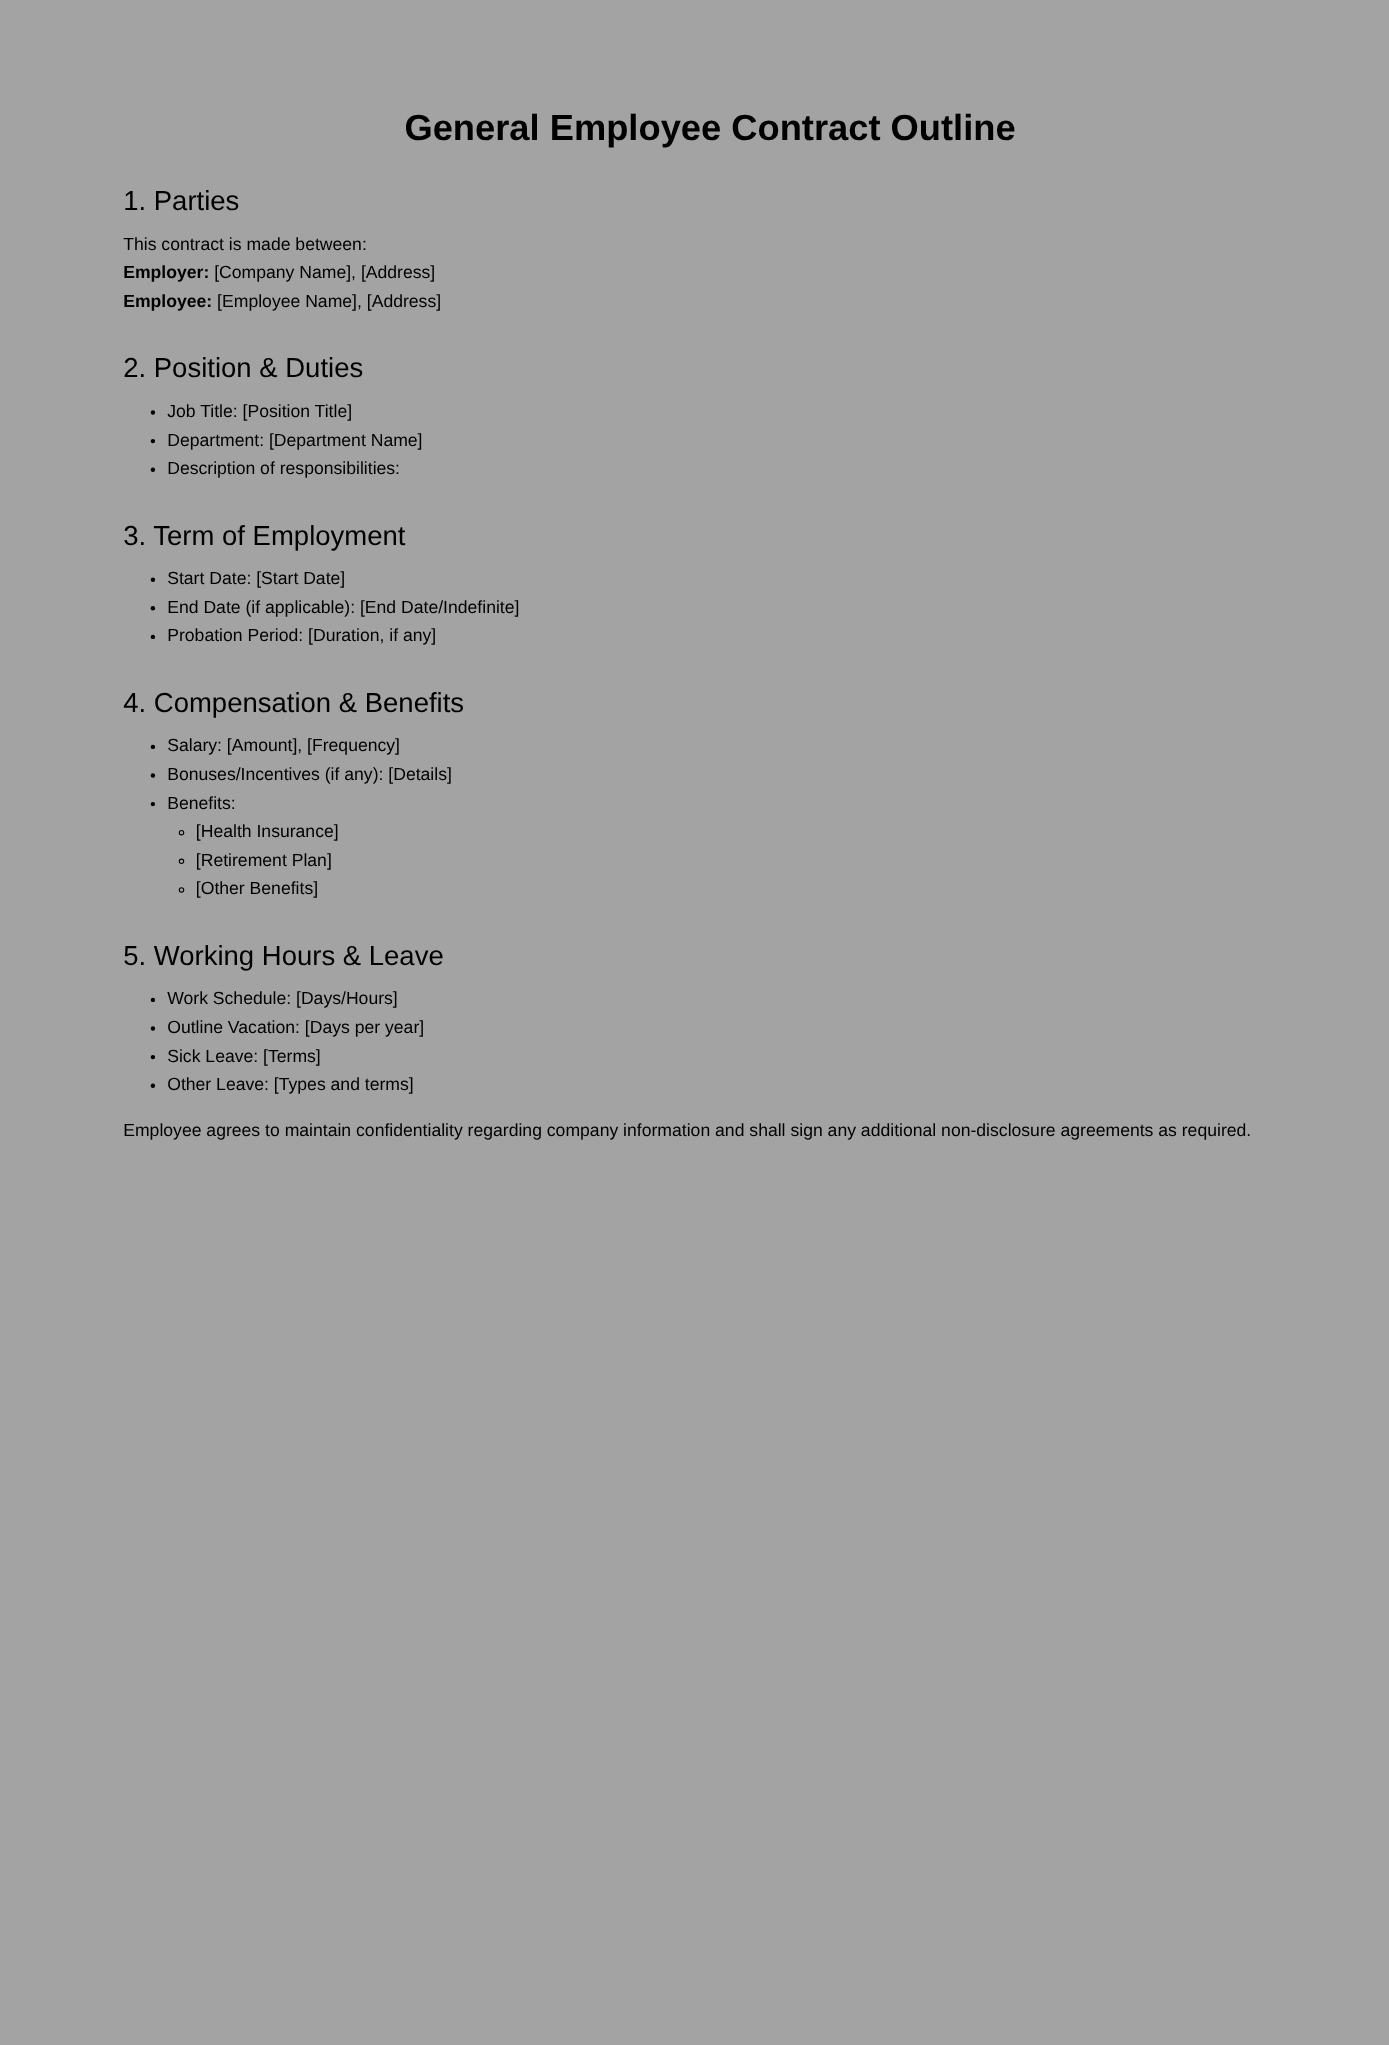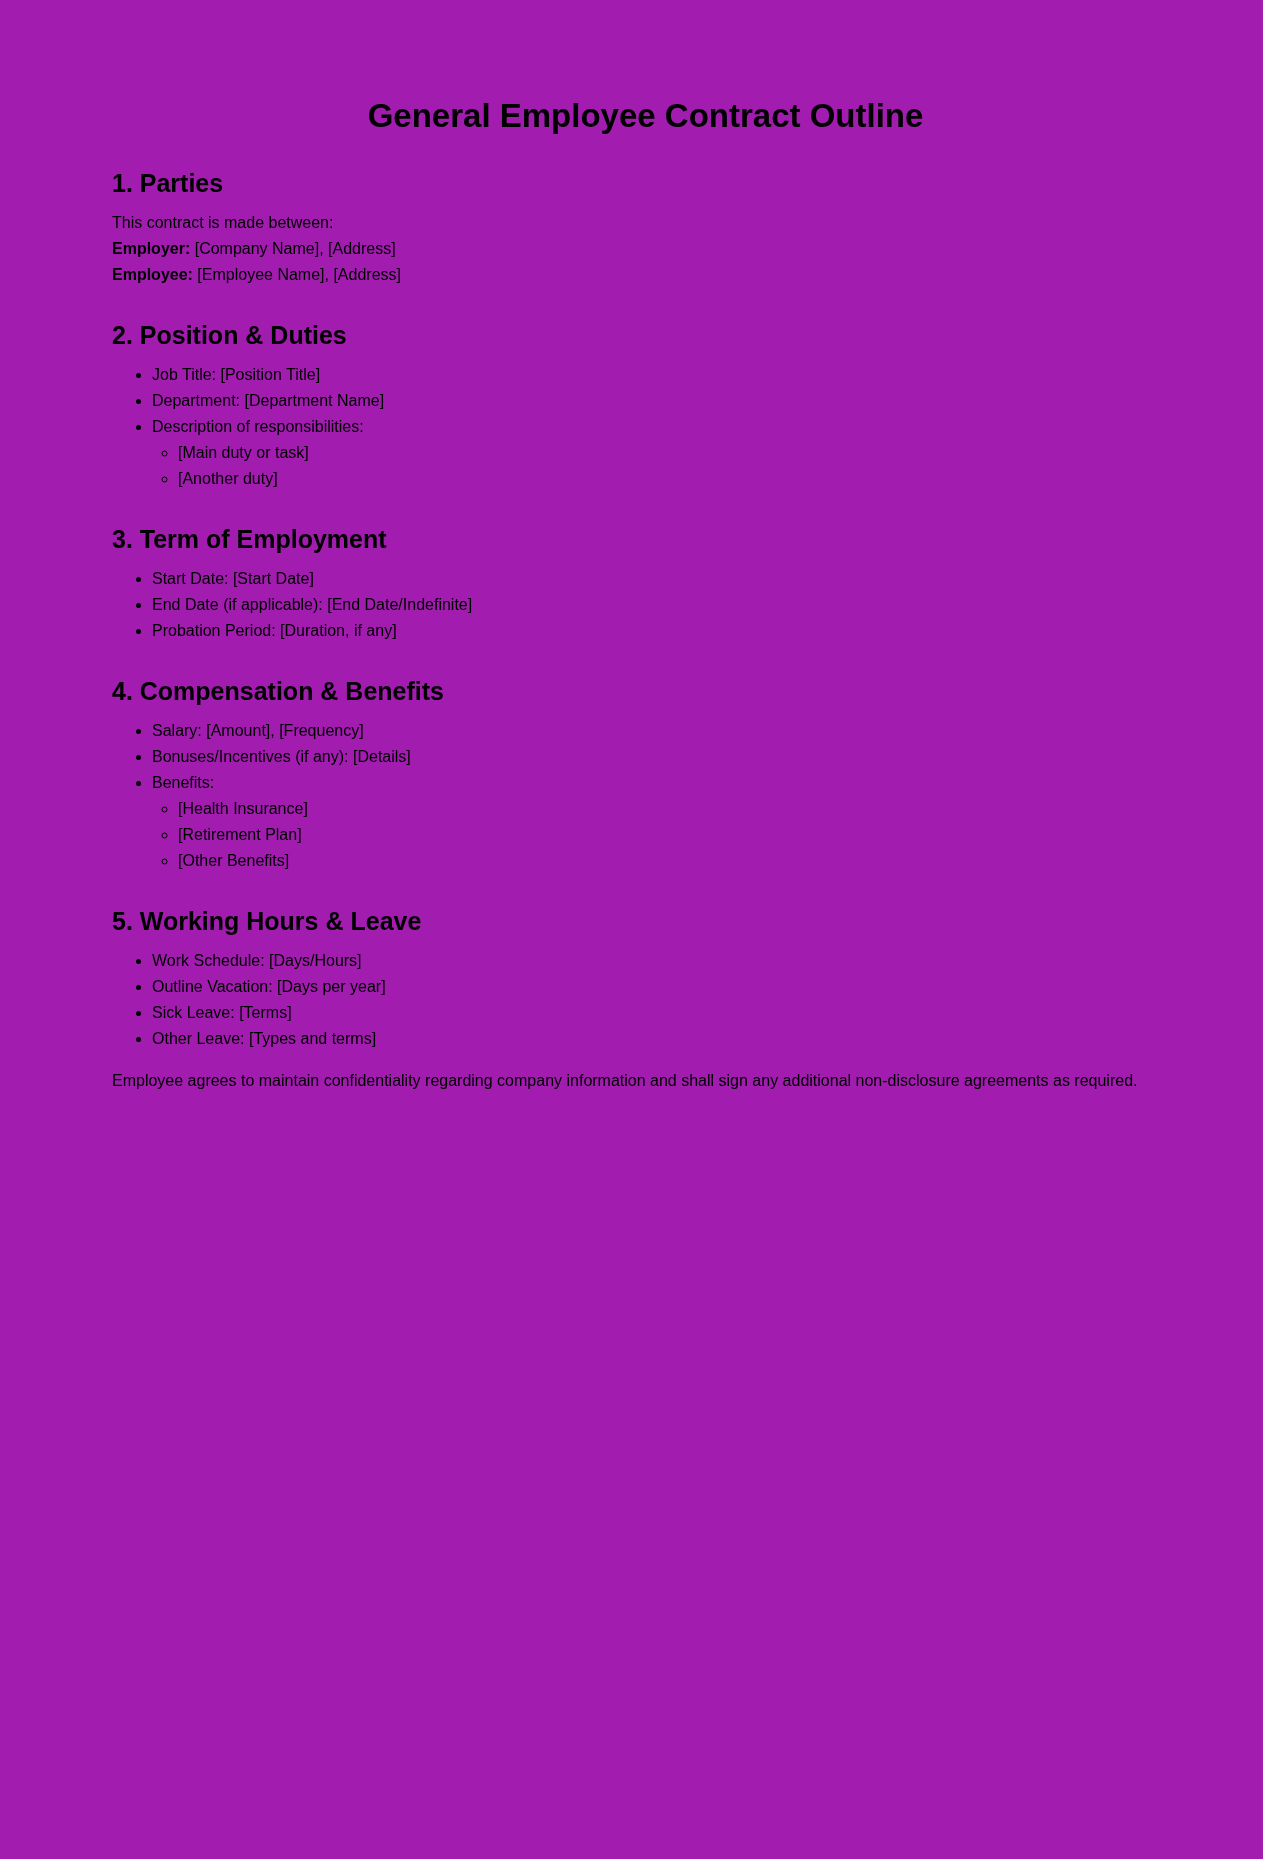--- a/index.html
+++ b/index.html
@@ -4,38 +4,38 @@
 <style>
   html, body {
     margin: 0;
     padding: 0;
     background: #ffffff;
   }
   .page {
     position: relative;
     width: 1263px;
     height: 1859px;
-    background: #a21caf;
+    background: #a3a3a3;
     overflow: hidden;
     box-sizing: border-box;
     padding: 96px 84px 0 112px;
     font-family: "Liberation Sans", sans-serif;
     color: #000000;
   }
   h1.doc-title {
     font-size: 33px;
     line-height: 40px;
     font-weight: bold;
     text-align: center;
     margin: 0 0 10px 0;
   }
   h2.sec-heading {
     font-size: 25px;
     line-height: 30px;
-    font-weight: bold;
+    font-weight: normal;
     margin: 32px 0 12px 0;
   }
   p.body-text {
     font-size: 16px;
     line-height: 26px;
     margin: 0 0 16px 0;
   }
   ul.lvl1 {
     font-size: 16px;
     line-height: 26px;
@@ -72,24 +72,20 @@
     <span>This contract is made between:</span><br>
     <strong>Employer:</strong><span> [Company Name], [Address]</span><br>
     <strong>Employee:</strong><span> [Employee Name], [Address]</span>
   </p>
 
   <h2 class="sec-heading">2. Position &amp; Duties</h2>
   <ul class="lvl1">
     <li><span>Job Title: [Position Title]</span></li>
     <li><span>Department: [Department Name]</span></li>
     <li><span>Description of responsibilities:</span>
-      <ul class="lvl2">
-        <li><span>[Main duty or task]</span></li>
-        <li><span>[Another duty]</span></li>
-      </ul>
     </li>
   </ul>
 
   <h2 class="sec-heading">3. Term of Employment</h2>
   <ul class="lvl1">
     <li><span>Start Date: [Start Date]</span></li>
     <li><span>End Date (if applicable): [End Date/Indefinite]</span></li>
     <li><span>Probation Period: [Duration, if any]</span></li>
   </ul>
 

